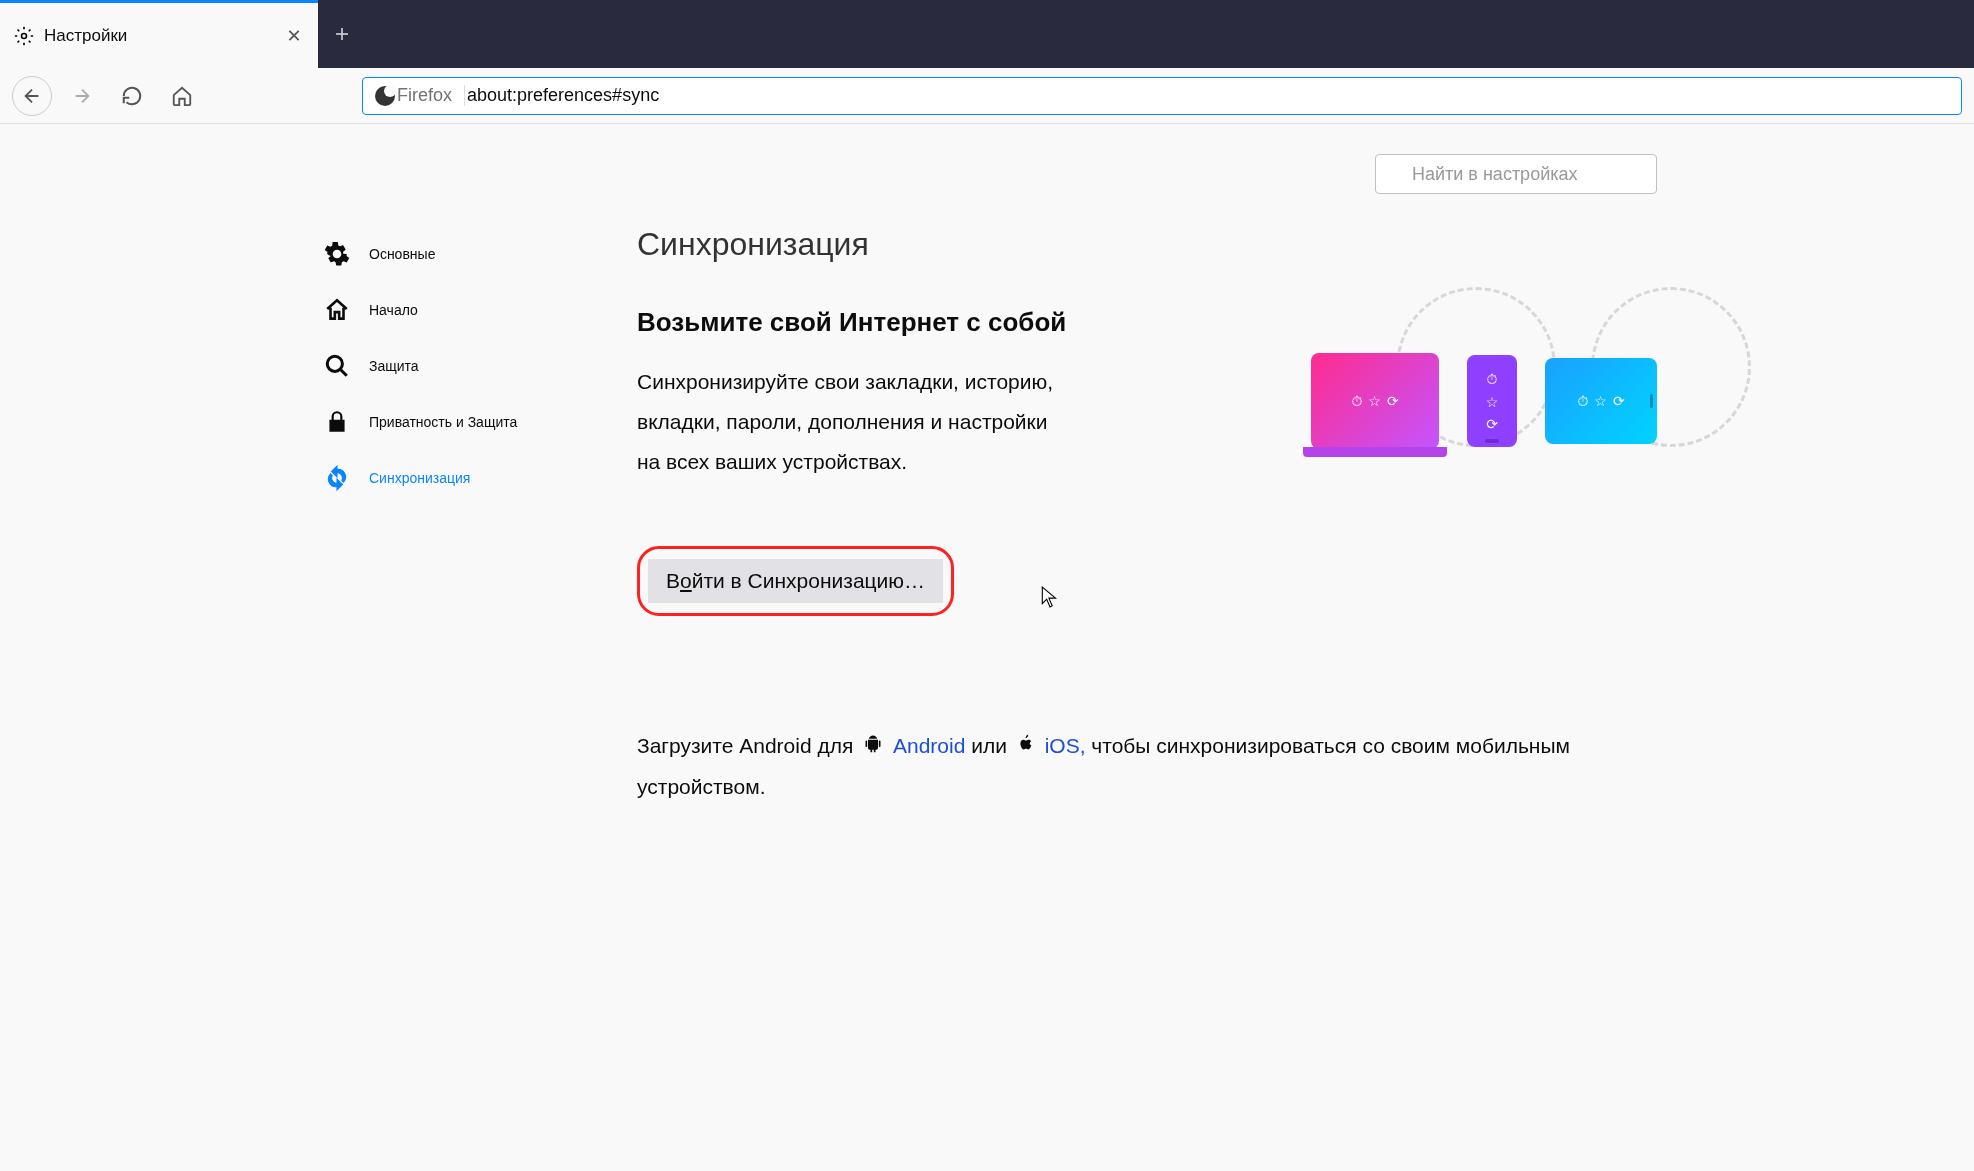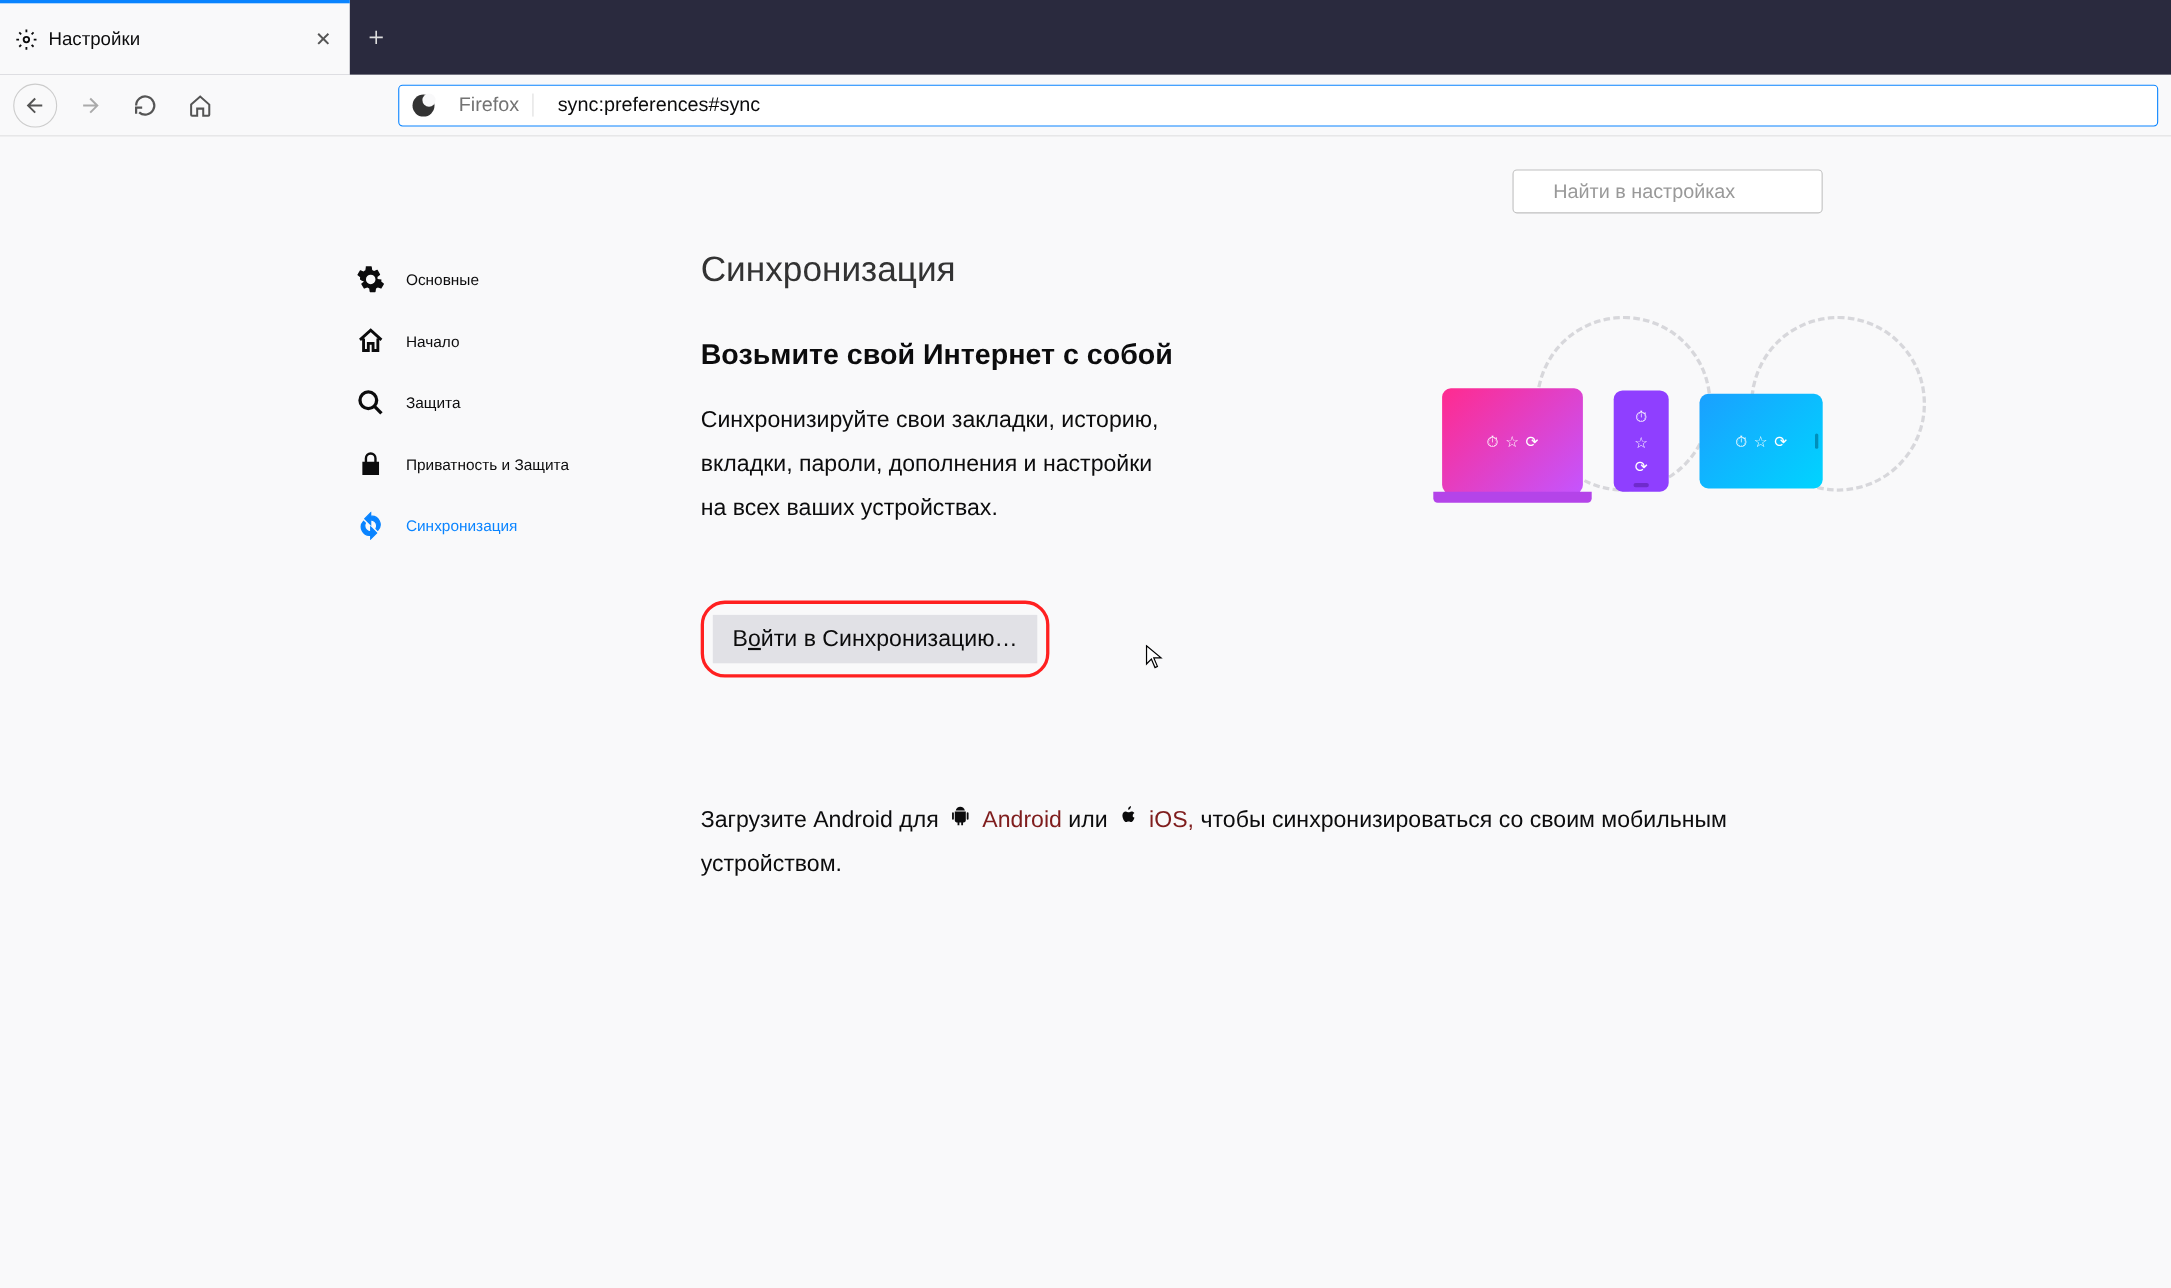--- a/index.html
+++ b/index.html
@@ -12,21 +12,21 @@
 .tab-title { font-size: 17px; color: #0c0c0d; flex: 1; }
 .tab-close { width: 20px; height: 20px; display: flex; align-items: center; justify-content: center; color: #555; cursor: pointer; font-size: 18px; }
 .newtab { width: 48px; display: flex; align-items: center; justify-content: center; color: #ddd; font-size: 24px; cursor: pointer; }
 
 
 .toolbar { background: #f9f9fa; height: 56px; display: flex; align-items: center; padding: 0 12px; gap: 10px; border-bottom: 1px solid #e0e0e0; }
 .nav-btn { width: 40px; height: 40px; border-radius: 4px; display: flex; align-items: center; justify-content: center; cursor: pointer; }
 .nav-btn.back-btn { border: 1px solid #ccc; border-radius: 50%; }
 .nav-btn svg { stroke: #555; }
 .nav-btn.disabled svg { stroke: #aaa; }
-.urlbar { flex: 1; height: 38px; background: #fff; border: 1px solid #0a84ff; border-radius: 4px; display: flex; align-items: center; margin-left: 150px; padding: 0 12px; gap: 22px; }
+.urlbar { flex: 1; height: 38px; background: #fff; border: 1px solid #0a84ff; border-radius: 4px; display: flex; align-items: center; margin-left: 150px; padding: 0 12px; gap: 2px; }
 .ff-icon { width: 20px; height: 20px; border-radius: 50%; background: #333; position: relative; }
 .ff-icon::after { content: ""; position: absolute; width: 12px; height: 12px; border-radius: 50%; background: #f9f9fa; top: -1px; right: -1px; }
 .urlbar-label { color: #737373; font-size: 18px; border-right: 1px solid #ddd; padding-right: 12px; }
 .urlbar-text { color: #0c0c0d; font-size: 18px; flex: 1; }
 
 
 .main { display: flex; padding-top: 30px; }
 .content-wrap { width: 1340px; margin: 0 auto; position: relative; }
 .search-box { position: absolute; right: 0; top: 0; width: 282px; height: 40px; border: 1px solid #c0c0c0; border-radius: 4px; background: #fff; display: flex; align-items: center; padding: 0 12px; gap: 24px; }
 .search-box input { border: none; outline: none; font-size: 18px; flex: 1; background: transparent; }
@@ -59,21 +59,21 @@
 .device.phone::after { content: ""; position: absolute; bottom: 4px; width: 14px; height: 4px; background: #6f2bcc; border-radius: 2px; }
 .device.tablet { width: 112px; height: 86px; background: linear-gradient(135deg, #1aa0ff, #00d4ff); }
 .device.tablet::after { content: ""; position: absolute; right: 4px; width: 3px; height: 14px; background: #008fbb; border-radius: 2px; }
 .device span { color: #fff; font-size: 14px; }
 
 .signin-wrap { margin-top: 64px; border: 3px solid #ff2020; border-radius: 22px; padding: 10px 8px; display: inline-block; }
 .signin-btn { background: #e1e1e6; border: none; font-size: 21px; color: #0c0c0d; padding: 10px 18px; cursor: pointer; }
 .signin-btn u { text-decoration: underline; }
 
 .download { font-size: 21px; color: #0c0c0d; margin-top: 110px; line-height: 1.9; }
-.download a { color: #7f1d1d; text-decoration: none; margin-top: 44px; }
+.download a { color: #1d4ed8; text-decoration: none; margin-top: 44px; }
 .os-icon { display: inline-block; vertical-align: middle; margin: 0 4px; }
 
 .cursor { position: absolute; left: 724px; top: 432px; pointer-events: none; }
 </style>
 </head>
 <body>
 
 <div class="tabbar">
   <div class="tab">
     <span class="tab-icon">
@@ -109,21 +109,21 @@
       </svg>
   </div>
   <div class="nav-btn">
     <svg width="22" height="22" viewBox="0 0 24 24" fill="none" stroke-width="2">
         <path d="M3 11l9-8 9 8v10a1 1 0 0 1-1 1h-5v-7h-6v7H4a1 1 0 0 1-1-1V11z"></path>
       </svg>
   </div>
   <div class="urlbar">
     <span class="ff-icon"></span>
     <span class="urlbar-label">Firefox</span>
-    <span class="urlbar-text">sync:preferences#sync</span>
+    <span class="urlbar-text">about:preferences#sync</span>
   </div>
 </div>
 
 <div class="main">
   <div class="content-wrap">
     <div class="search-box">
       <svg width="16" height="16" viewBox="0 0 24 24" fill="none" stroke="#888" stroke-width="2">
           <circle cx="10" cy="10" r="7"></circle>
           <path d="M21 21l-6-6"></path>
         </svg>

